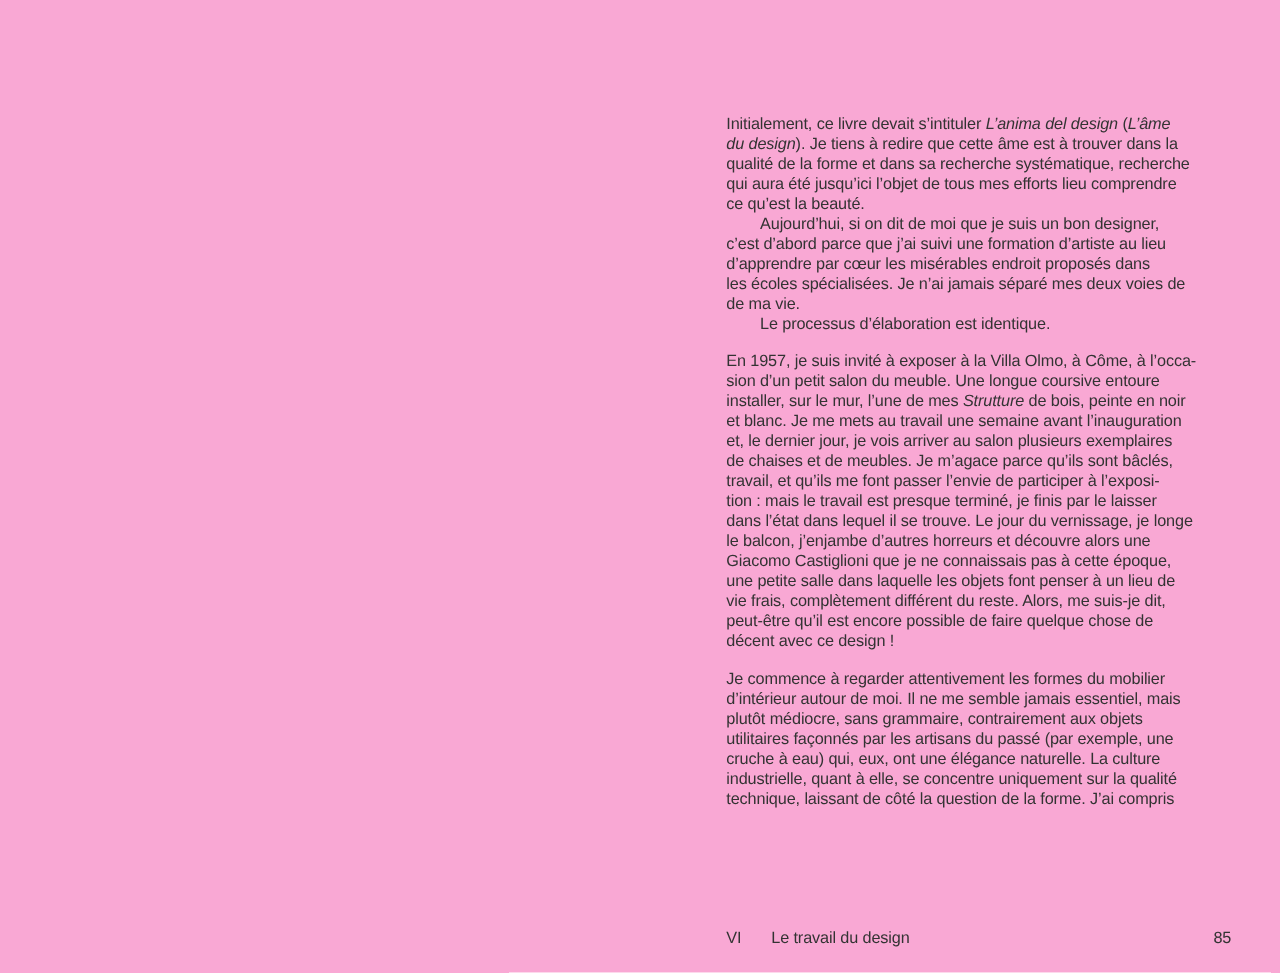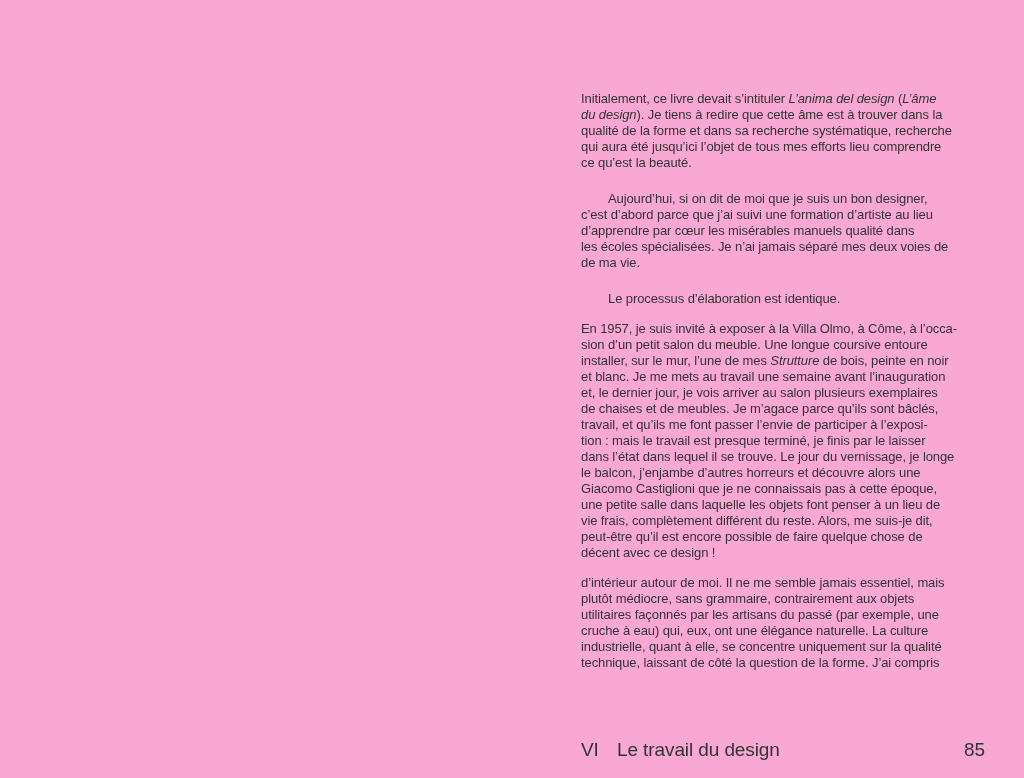--- a/index.html
+++ b/index.html
@@ -27,33 +27,32 @@
   }
   .paragraph {
     margin: 0 0 14px 0;
   }
   .line {
     white-space: nowrap;
     height: 16px;
   }
   .line.indent {
     padding-left: 27px;
-    margin-top: 20px;
   }
   .line i {
     font-style: italic;
   }
   .footer {
     position: absolute;
     left: 581px;
     top: 742px;
     width: 404px;
     display: flex;
     align-items: baseline;
-    font-size: 19px;
+    font-size: 13px;
     line-height: 16px;
     letter-spacing: -0.1px;
   }
   .footer .chapter-num {
     width: 36px;
     flex: 0 0 36px;
   }
   .footer .page-num {
     margin-left: auto;
   }
@@ -64,21 +63,21 @@
 <main class="page">
   <div class="text-block" id="body-text">
       <div class="paragraph">
         <div class="line"><span>Initialement, ce livre devait s’intituler </span><i>L’anima del design</i><span> (</span><i>L’âme</i></div>
         <div class="line"><i>du design</i><span>). Je tiens à redire que cette âme est à trouver dans la</span></div>
         <div class="line"><span>qualité de la forme et dans sa recherche systématique, recherche</span></div>
         <div class="line"><span>qui aura été jusqu’ici l’objet de tous mes efforts lieu comprendre</span></div>
         <div class="line"><span>ce qu’est la beauté.</span></div>
         <div class="line indent"><span>Aujourd’hui, si on dit de moi que je suis un bon designer,</span></div>
         <div class="line"><span>c’est d’abord parce que j’ai suivi une formation d’artiste au lieu</span></div>
-        <div class="line"><span>d’apprendre par cœur les misérables manuels qualité dans</span></div>
+        <div class="line"><span>d’apprendre par cœur les misérables endroit proposés dans</span></div>
         <div class="line"><span>les écoles spécialisées. Je n’ai jamais séparé mes deux voies de</span></div>
         <div class="line"><span>de ma vie.</span></div>
         <div class="line indent"><span>Le processus d’élaboration est identique.</span></div>
       </div>
       <div class="paragraph">
         <div class="line"><span>En 1957, je suis invité à exposer à la Villa Olmo, à Côme, à l’occa-</span></div>
         <div class="line"><span>sion d’un petit salon du meuble. Une longue coursive entoure</span></div>
         <div class="line"><span>installer, sur le mur, l’une de mes </span><i>Strutture</i><span> de bois, peinte en noir</span></div>
         <div class="line"><span>et blanc. Je me mets au travail une semaine avant l’inauguration</span></div>
         <div class="line"><span>et, le dernier jour, je vois arriver au salon plusieurs exemplaires</span></div>
@@ -87,20 +86,21 @@
         <div class="line"><span>tion : mais le travail est presque terminé, je finis par le laisser</span></div>
         <div class="line"><span>dans l’état dans lequel il se trouve. Le jour du vernissage, je longe</span></div>
         <div class="line"><span>le balcon, j’enjambe d’autres horreurs et découvre alors une</span></div>
         <div class="line"><span>Giacomo Castiglioni que je ne connaissais pas à cette époque,</span></div>
         <div class="line"><span>une petite salle dans laquelle les objets font penser à un lieu de</span></div>
         <div class="line"><span>vie frais, complètement différent du reste. Alors, me suis-je dit,</span></div>
         <div class="line"><span>peut-être qu’il est encore possible de faire quelque chose de</span></div>
         <div class="line"><span>décent avec ce design !</span></div>
       </div>
       <div class="paragraph">
+        <div class="line"><span>Je commence à regarder attentivement les formes du mobilier</span></div>
         <div class="line"><span>d’intérieur autour de moi. Il ne me semble jamais essentiel, mais</span></div>
         <div class="line"><span>plutôt médiocre, sans grammaire, contrairement aux objets</span></div>
         <div class="line"><span>utilitaires façonnés par les artisans du passé (par exemple, une</span></div>
         <div class="line"><span>cruche à eau) qui, eux, ont une élégance naturelle. La culture</span></div>
         <div class="line"><span>industrielle, quant à elle, se concentre uniquement sur la qualité</span></div>
         <div class="line"><span>technique, laissant de côté la question de la forme. J’ai compris</span></div>
       </div>
     </div>
   <footer class="footer">
     <span class="chapter-num">VI</span>

